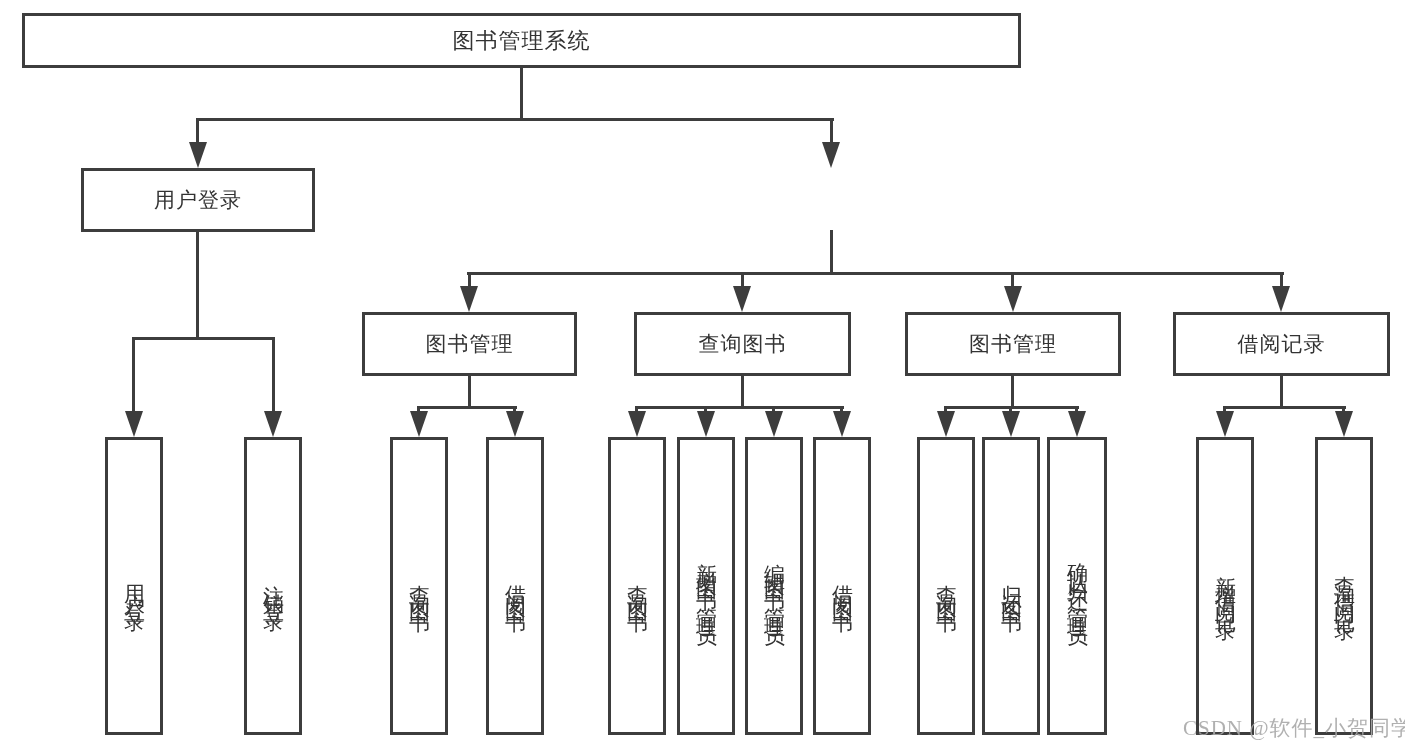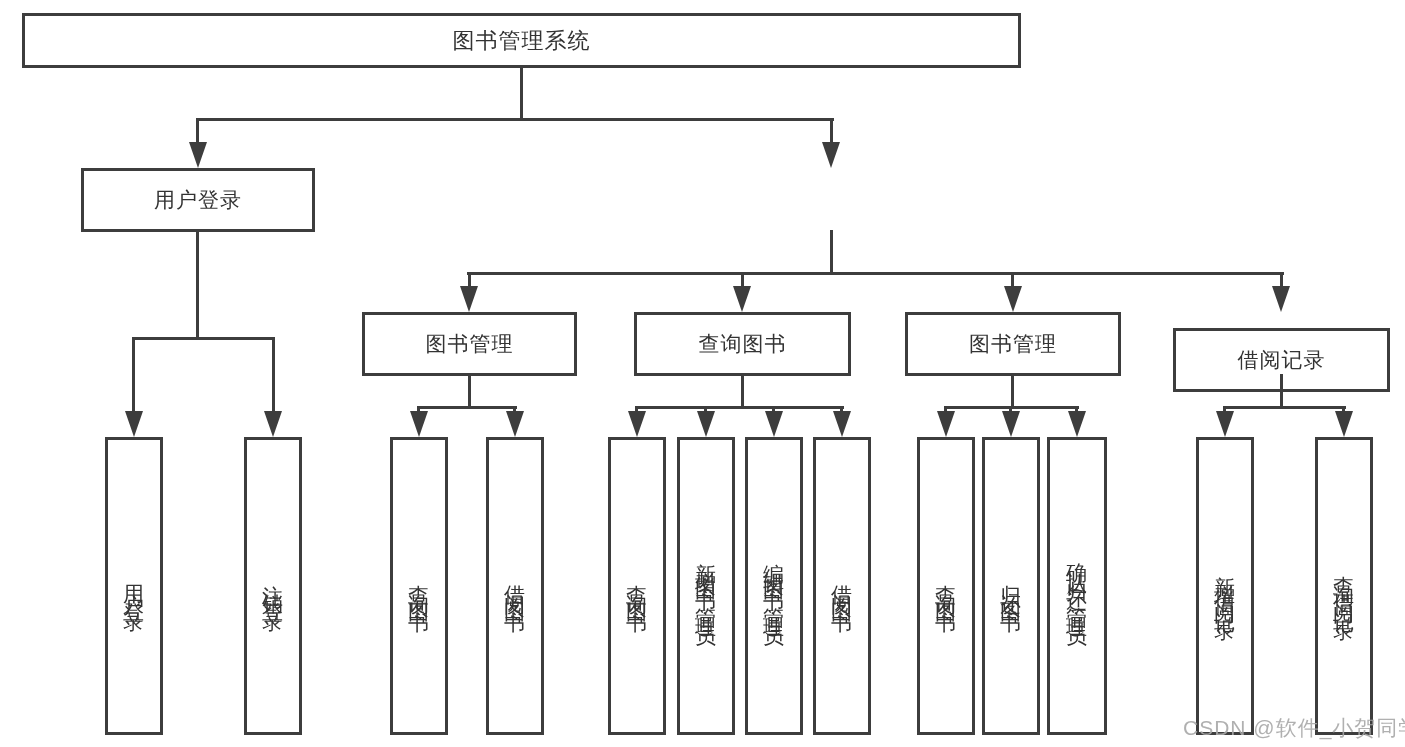--- a/index.html
+++ b/index.html
@@ -6,21 +6,21 @@
     --line:#3d3d3d;
     --text:#333333;
     --watermark:#a8a8a8;
     --background:#ffffff;
   }
   *{box-sizing:border-box;margin:0;padding:0;}
   body{background:#fff;font-family:"Liberation Sans", sans-serif;}
   .canvas{
     position:relative;width:1405px;height:747px;
     background:var(--background);overflow:hidden;
-    font-family:Liberation Sans, sans-serif;
+    font-family:Liberation Serif, serif;
   }
   
   .b{
     position:absolute;border:3px solid var(--line);background:#fff;
     display:flex;align-items:center;justify-content:center;
     font-size:21px;color:var(--text);letter-spacing:1px;white-space:nowrap;
   }
   .b.root{font-size:22px;}
   
   .vb{
@@ -75,21 +75,21 @@
   <div class="vl" style="left:741px;top:272px;height:18px"></div>
   <div class="ar" style="left:733px;top:286px"></div>
   <div class="vl" style="left:1011px;top:272px;height:18px"></div>
   <div class="ar" style="left:1004px;top:286px"></div>
   <div class="vl" style="left:1280px;top:272px;height:18px"></div>
   <div class="ar" style="left:1272px;top:286px"></div>
 
   <div class="b" style="left:362px;top:312px;width:215px;height:64px">图书管理</div>
   <div class="b" style="left:634px;top:312px;width:217px;height:64px">查询图书</div>
   <div class="b" style="left:905px;top:312px;width:216px;height:64px">图书管理</div>
-  <div class="b" style="left:1173px;top:328px;width:217px;height:64px">借阅记录</div>
+  <div class="b" style="left:1173px;top:312px;width:217px;height:64px">借阅记录</div>
 
   <div class="vl" style="left:468px;top:374px;height:34px"></div>
   <div class="hl" style="left:417px;top:406px;width:100px"></div>
   <div class="vl" style="left:417px;top:406px;height:10px"></div>
   <div class="ar" style="left:410px;top:411px"></div>
   <div class="vl" style="left:513px;top:406px;height:10px"></div>
   <div class="ar" style="left:506px;top:411px"></div>
 
   <div class="vl" style="left:741px;top:374px;height:34px"></div>
   <div class="hl" style="left:635px;top:406px;width:209px"></div>

